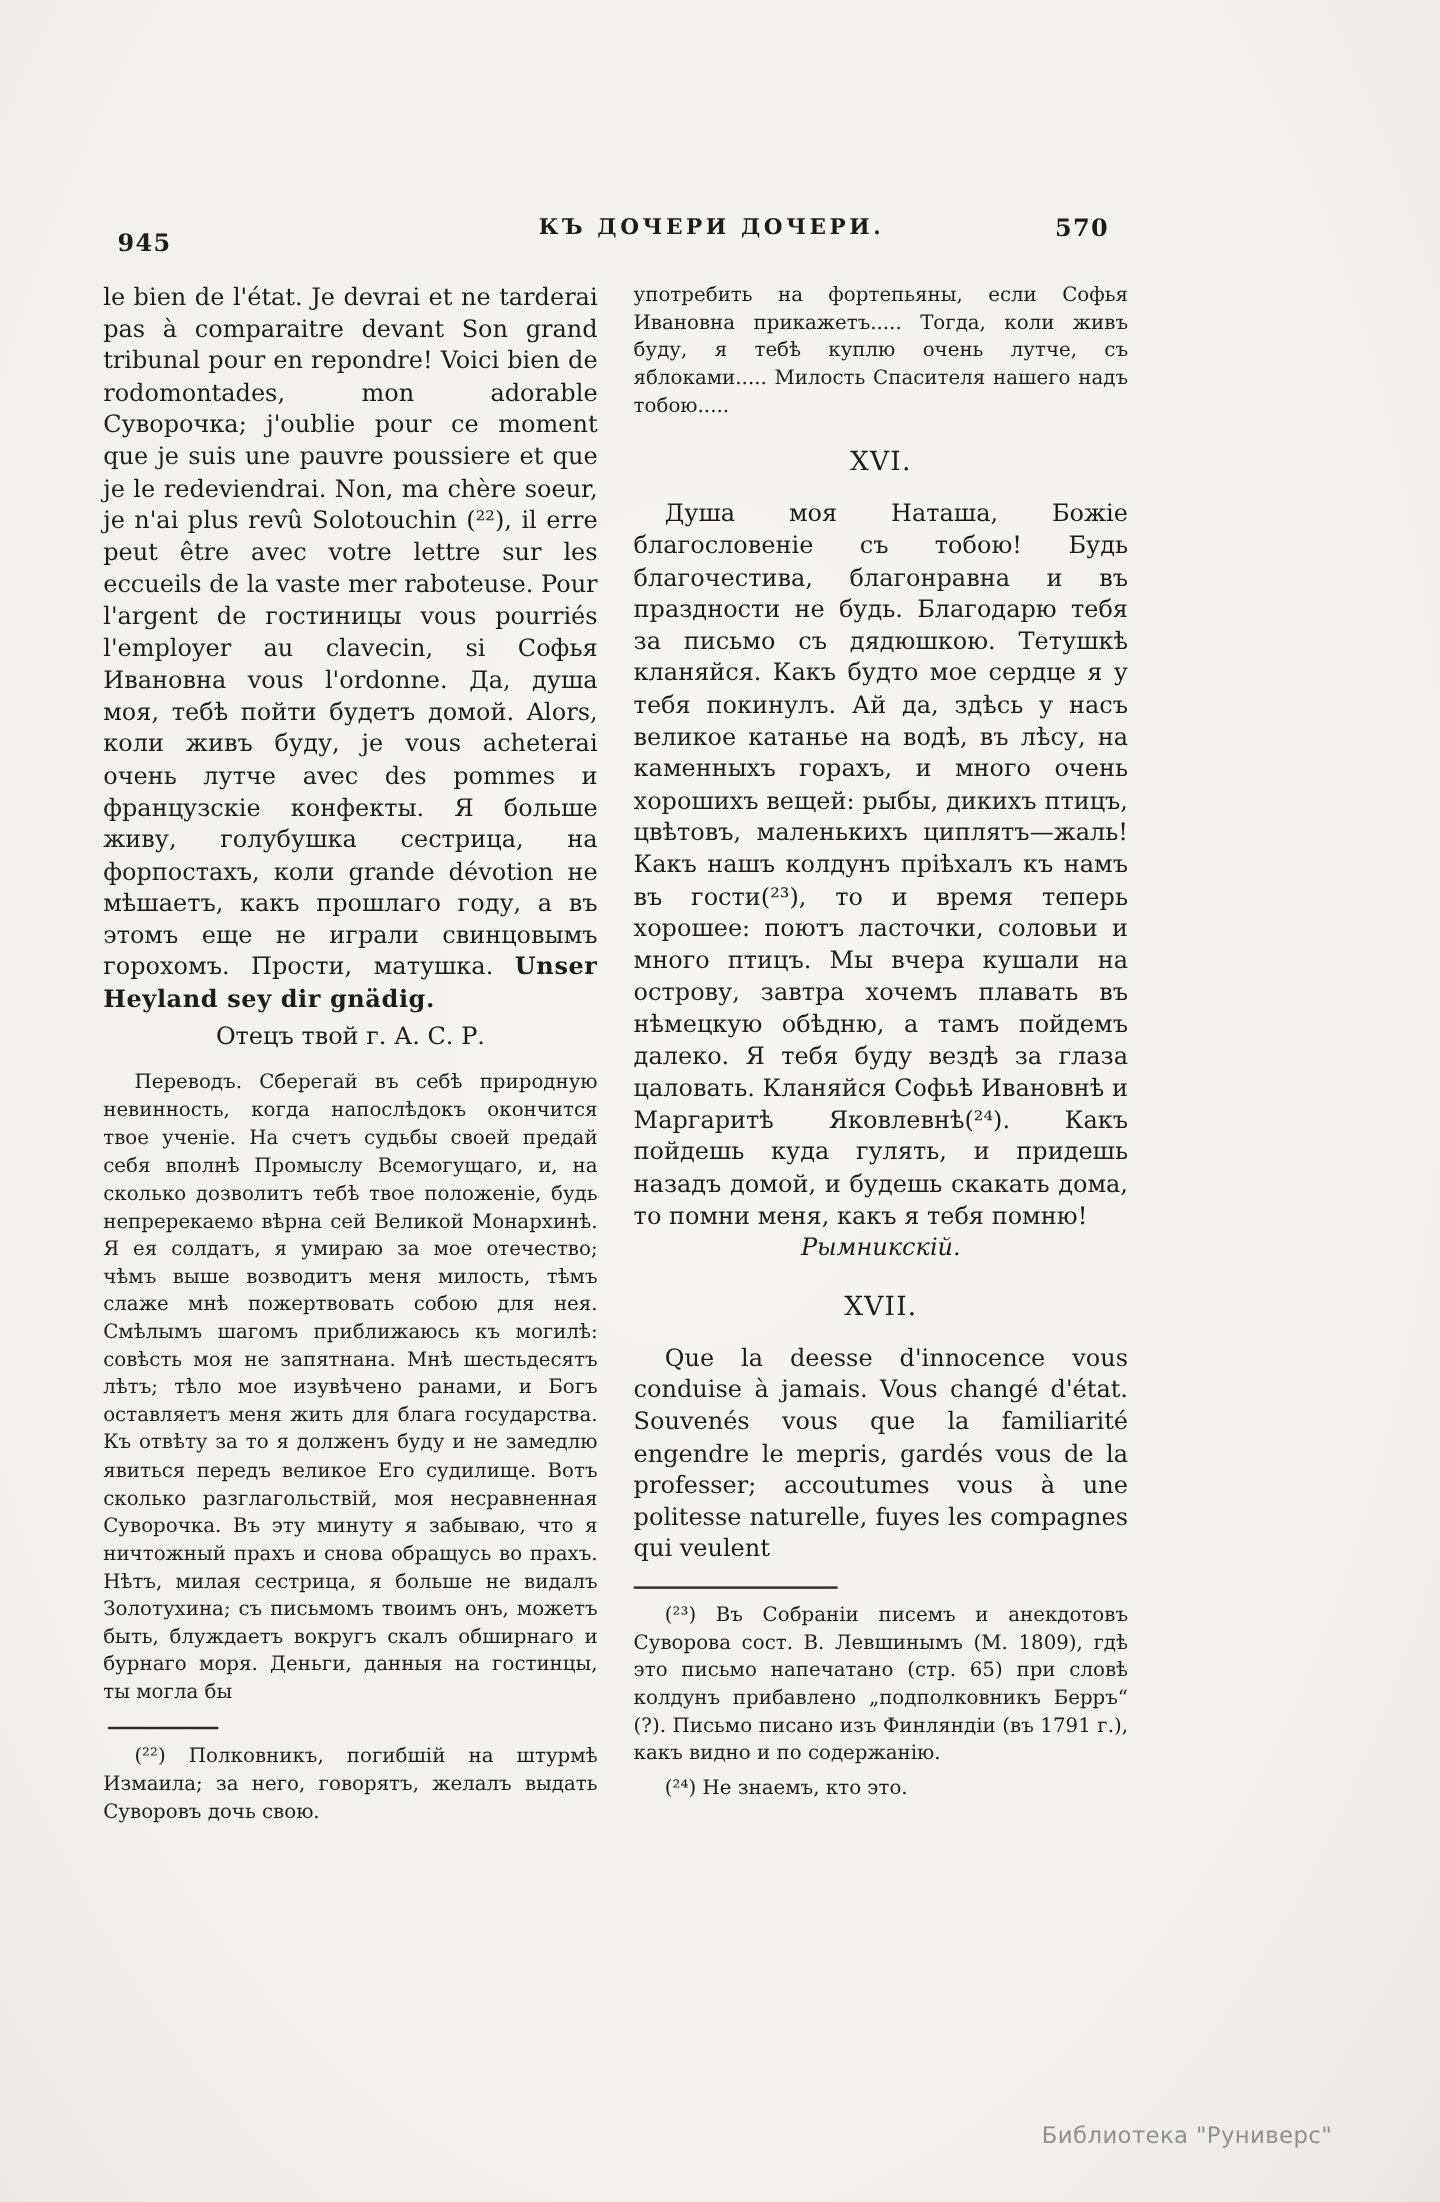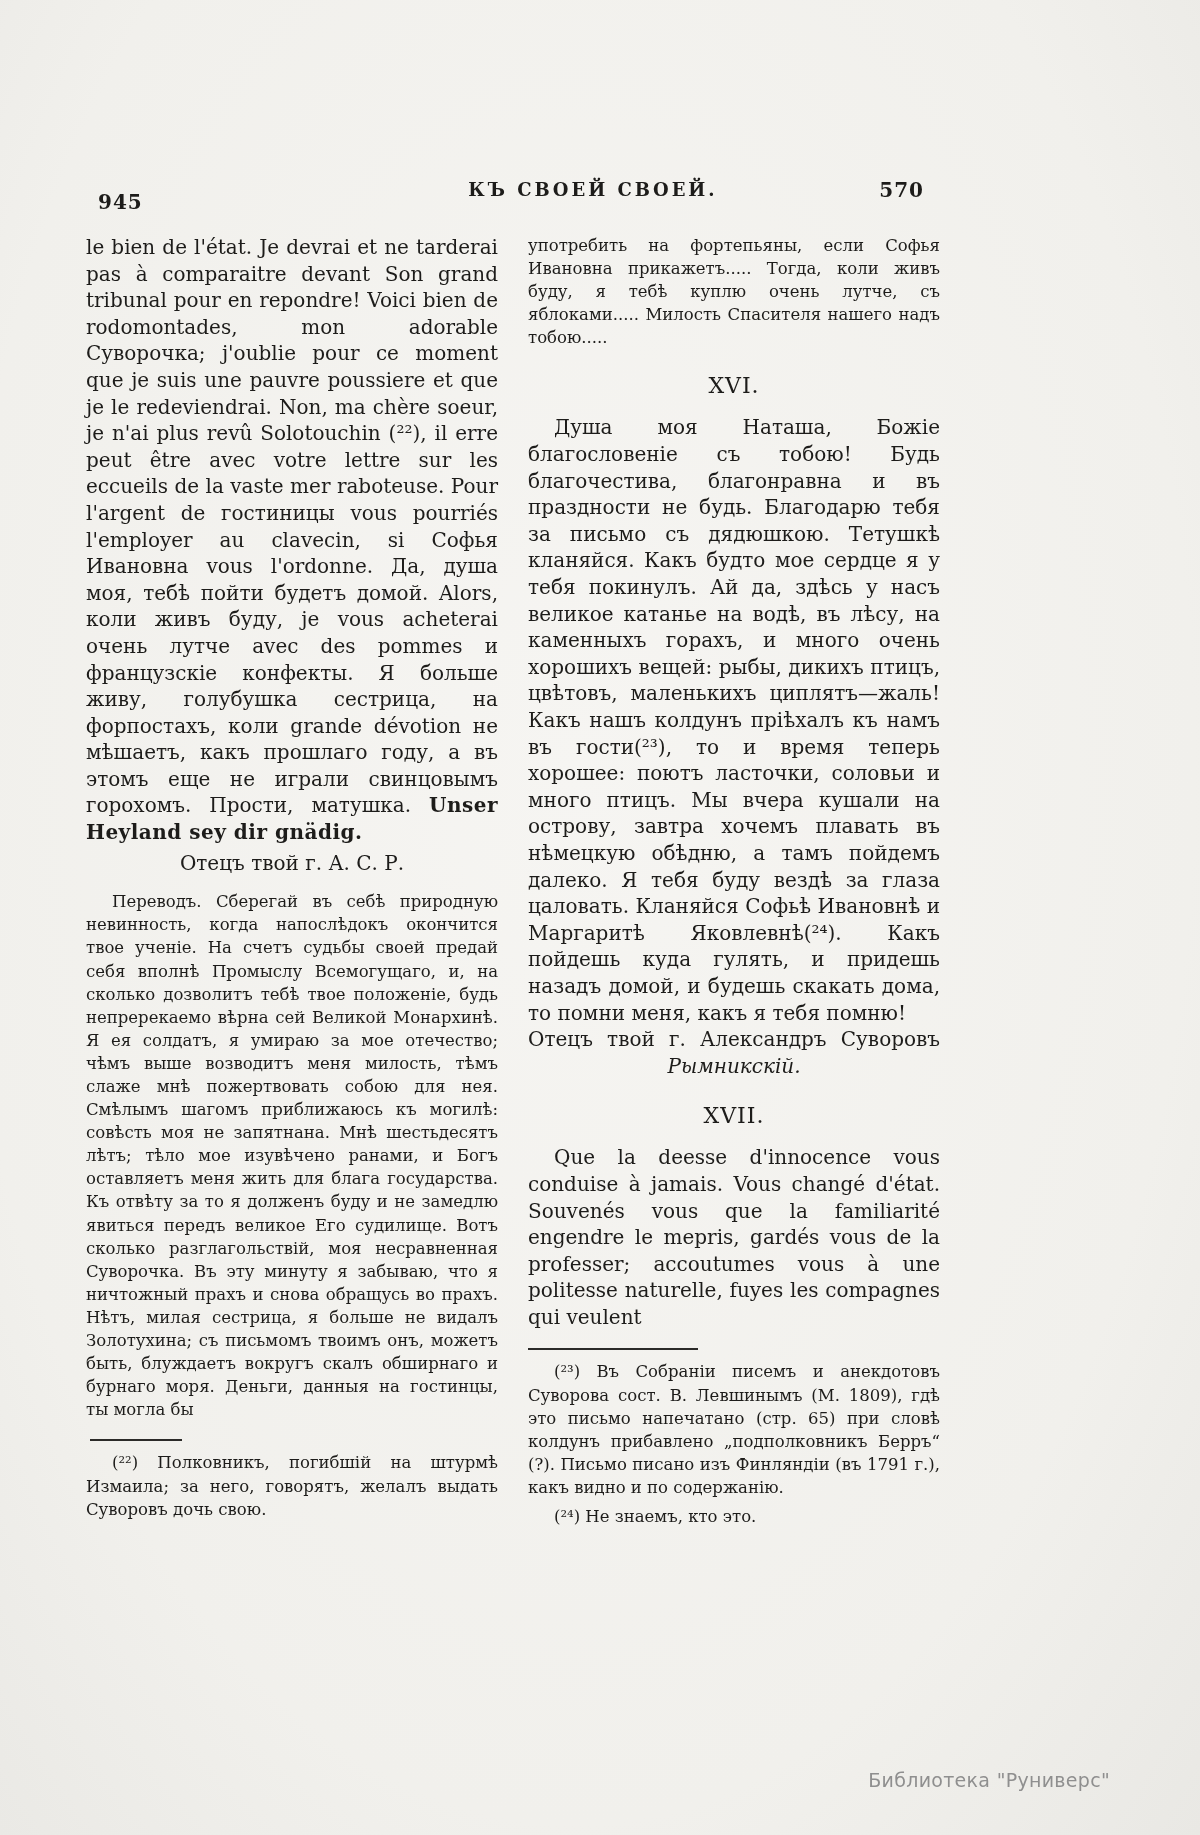--- a/index.html
+++ b/index.html
@@ -133,21 +133,21 @@
 </style>
 </head>
 <body>
 
 <div class="sheet"></div>
 
 <div class="content">
 
   <div class="pageheader">
     <span class="pn-left">945</span>
-    <span class="running-title">КЪ СВОЕЙ СВОЕЙ.</span>
+    <span class="running-title">КЪ ДОЧЕРИ ДОЧЕРИ.</span>
     <span class="pn-right">570</span>
   </div>
 
   <div class="columns">
 
     <div class="col">
       <p class="main-text"><span>le bien de l'état. Je devrai et ne tarderai pas à comparaitre devant Son grand tribunal pour en repondre! Voici bien de rodomontades, mon adorable Суворочка; j'oublie pour ce moment que je suis une pauvre poussiere et que je le redeviendrai. Non, ma chère soeur, je n'ai plus revû Solotouchin (²²), il erre peut être avec votre lettre sur les eccueils de la vaste mer raboteuse. Pour l'argent de гостиницы vous pourriés l'employer au clavecin, si Софья Ивановна vous l'ordonne. Да, душа моя, тебѣ пойти будетъ домой. Alors, коли живъ буду, je vous acheterai очень лутче avec des pommes и французскіе конфекты. Я больше живу, голубушка сестрица, на форпостахъ, коли grande dévotion не мѣшаетъ, какъ прошлаго году, а въ этомъ еще не играли свинцовымъ горохомъ. Прости, матушка.</span> <span class="german">Unser Heyland sey dir gnädig.</span></p>
 
       <p class="signature-center">Отецъ твой г. А. С. Р.</p>
 
@@ -158,21 +158,20 @@
       <p class="small-text indent footnote">(²²) Полковникъ, погибшій на штурмѣ Измаила; за него, говорятъ, желалъ выдать Суворовъ дочь свою.</p>
     </div>
 
     <div class="col">
       <p class="small-text continuation">употребить на фортепьяны, если Софья Ивановна прикажетъ..... Тогда, коли живъ буду, я тебѣ куплю очень лутче, съ яблоками..... Милость Спасителя нашего надъ тобою.....</p>
 
       <p class="section-heading">XVI.</p>
 
       <p class="main-text indent">Душа моя Наташа, Божіе благословеніе съ тобою! Будь благочестива, благонравна и въ праздности не будь. Благодарю тебя за письмо съ дядюшкою. Тетушкѣ кланяйся. Какъ будто мое сердце я у тебя покинулъ. Ай да, здѣсь у насъ великое катанье на водѣ, въ лѣсу, на каменныхъ горахъ, и много очень хорошихъ вещей: рыбы, дикихъ птицъ, цвѣтовъ, маленькихъ циплятъ—жаль! Какъ нашъ колдунъ пріѣхалъ къ намъ въ гости(²³), то и время теперь хорошее: поютъ ласточки, соловьи и много птицъ. Мы вчера кушали на острову, завтра хочемъ плавать въ нѣмецкую обѣдню, а тамъ пойдемъ далеко. Я тебя буду вездѣ за глаза цаловать. Кланяйся Софьѣ Ивановнѣ и Маргаритѣ Яковлевнѣ(²⁴). Какъ пойдешь куда гулять, и придешь назадъ домой, и будешь скакать дома, то помни меня, какъ я тебя помню!</p>
 
-      <p class="sig-fill">Отецъ твой г. Александръ Суворовъ</p>
       <p class="sig-center">Рымникскій.</p>
 
       <p class="section-heading">XVII.</p>
 
       <p class="main-text indent">Que la deesse d'innocence vous conduise à jamais. Vous changé d'état. Souvenés vous que la familiarité engendre le mepris, gardés vous de la professer; accoutumes vous à une politesse naturelle, fuyes les compagnes qui veulent</p>
 
       <hr class="footnote-rule rule-med">
 
       <p class="small-text indent footnote">(²³) Въ Собраніи писемъ и анекдотовъ Суворова сост. В. Левшинымъ (М. 1809), гдѣ это письмо напечатано (стр. 65) при словѣ колдунъ прибавлено „подполковникъ Берръ“ (?). Письмо писано изъ Финляндіи (въ 1791 г.), какъ видно и по содержанію.</p>
       <p class="small-text indent footnote">(²⁴) Не знаемъ, кто это.</p>

